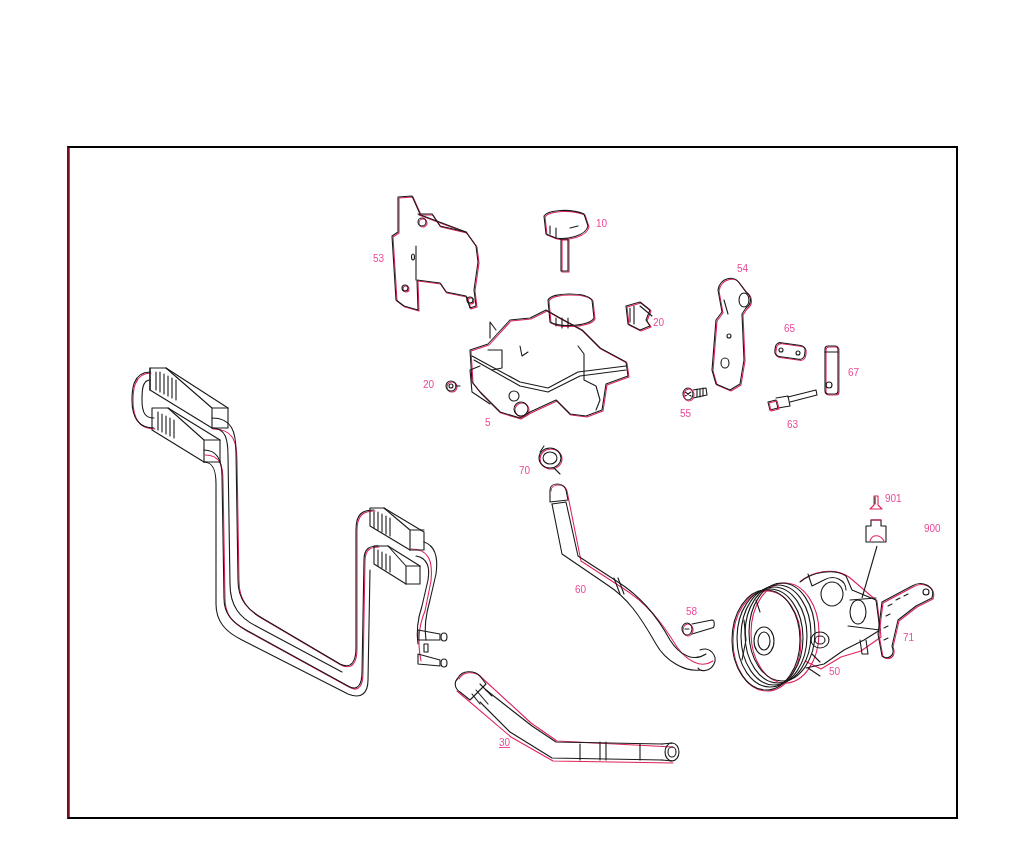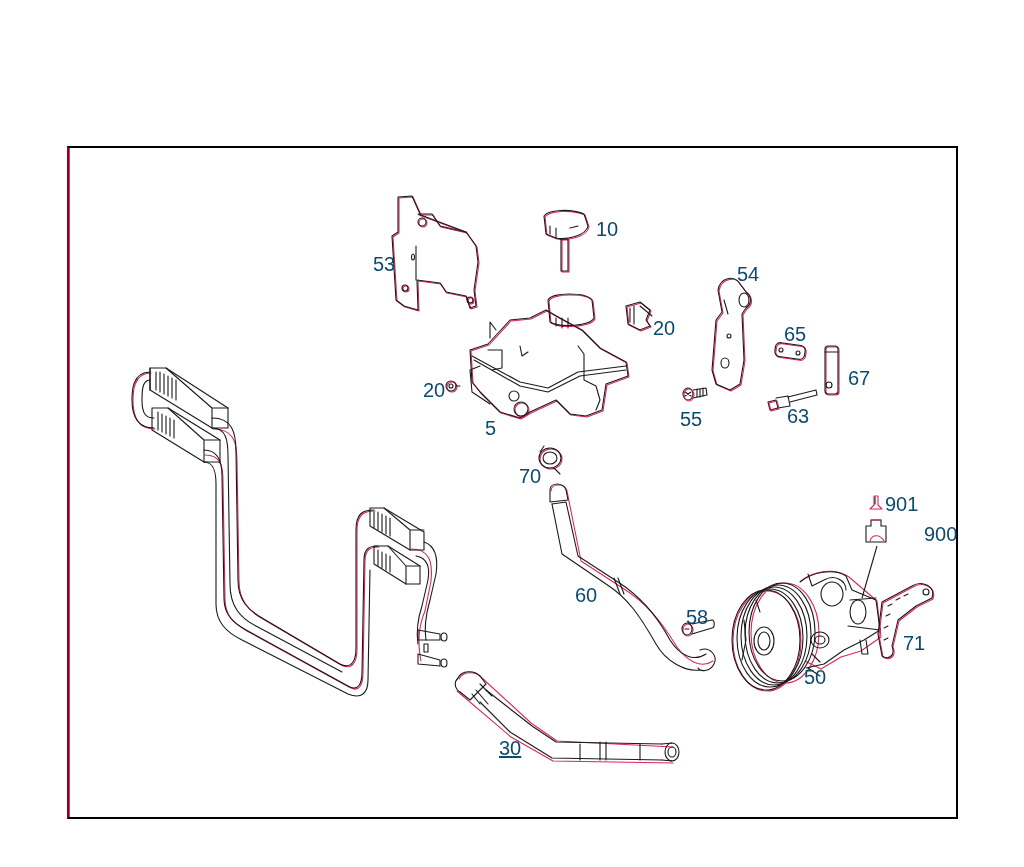--- a/index.html
+++ b/index.html
@@ -11,21 +11,21 @@
     box-shadow: 1px 0 0 #e0305a inset;
     background: #fff;
   }
   svg.art { position: absolute; left: 0; top: 0; width: 1024px; height: 867px; }
   .part path, .part rect, .part ellipse, .part circle, .part polyline, .part line {
     fill: none; stroke-linejoin: round; stroke-linecap: round;
   }
   .k { stroke: #1a1a1a; stroke-width: 1.1; }
   .r { stroke: #e0245a; stroke-width: 1.1; }
   .label {
-    position: absolute; font-size: 20px; color: #0c4a6e; line-height: 1;
+    position: absolute; font-size: 10px; color: #ec4899; line-height: 1;
     font-family: "Liberation Sans", sans-serif; cursor: pointer; white-space: nowrap;
   }
 </style>
 </head>
 <body>
 
 <div class="frame"></div>
 
 <svg class="art" viewBox="0 0 1024 867" xmlns="http://www.w3.org/2000/svg">
 
@@ -284,22 +284,22 @@
 </svg>
 
 <span class="label" style="left:373px; top:254px;">53</span>
 <span class="label" style="left:596px; top:219px;">10</span>
 <span class="label" style="left:737px; top:264px;">54</span>
 <span class="label" style="left:653px; top:318px;">20</span>
 <span class="label" style="left:784px; top:324px;">65</span>
 <span class="label" style="left:848px; top:368px;">67</span>
 <span class="label" style="left:423px; top:380px;">20</span>
 <span class="label" style="left:680px; top:409px;">55</span>
-<span class="label" style="left:787px; top:406px;">63</span>
+<span class="label" style="left:787px; top:420px;">63</span>
 <span class="label" style="left:485px; top:418px;">5</span>
 <span class="label" style="left:519px; top:466px;">70</span>
 <span class="label" style="left:885px; top:494px;">901</span>
 <span class="label" style="left:888px; top:524px;padding-left:36px;">900</span>
 <span class="label" style="left:575px; top:585px;">60</span>
 <span class="label" style="left:686px; top:607px;">58</span>
 <span class="label" style="left:903px; top:633px;">71</span>
-<span class="label" style="left:804px; top:667px;">50</span>
+<span class="label" style="left:829px; top:667px;">50</span>
 <span class="label" style="left:499px; top:738px;text-decoration:underline;">30</span>
 
 </body></html>

